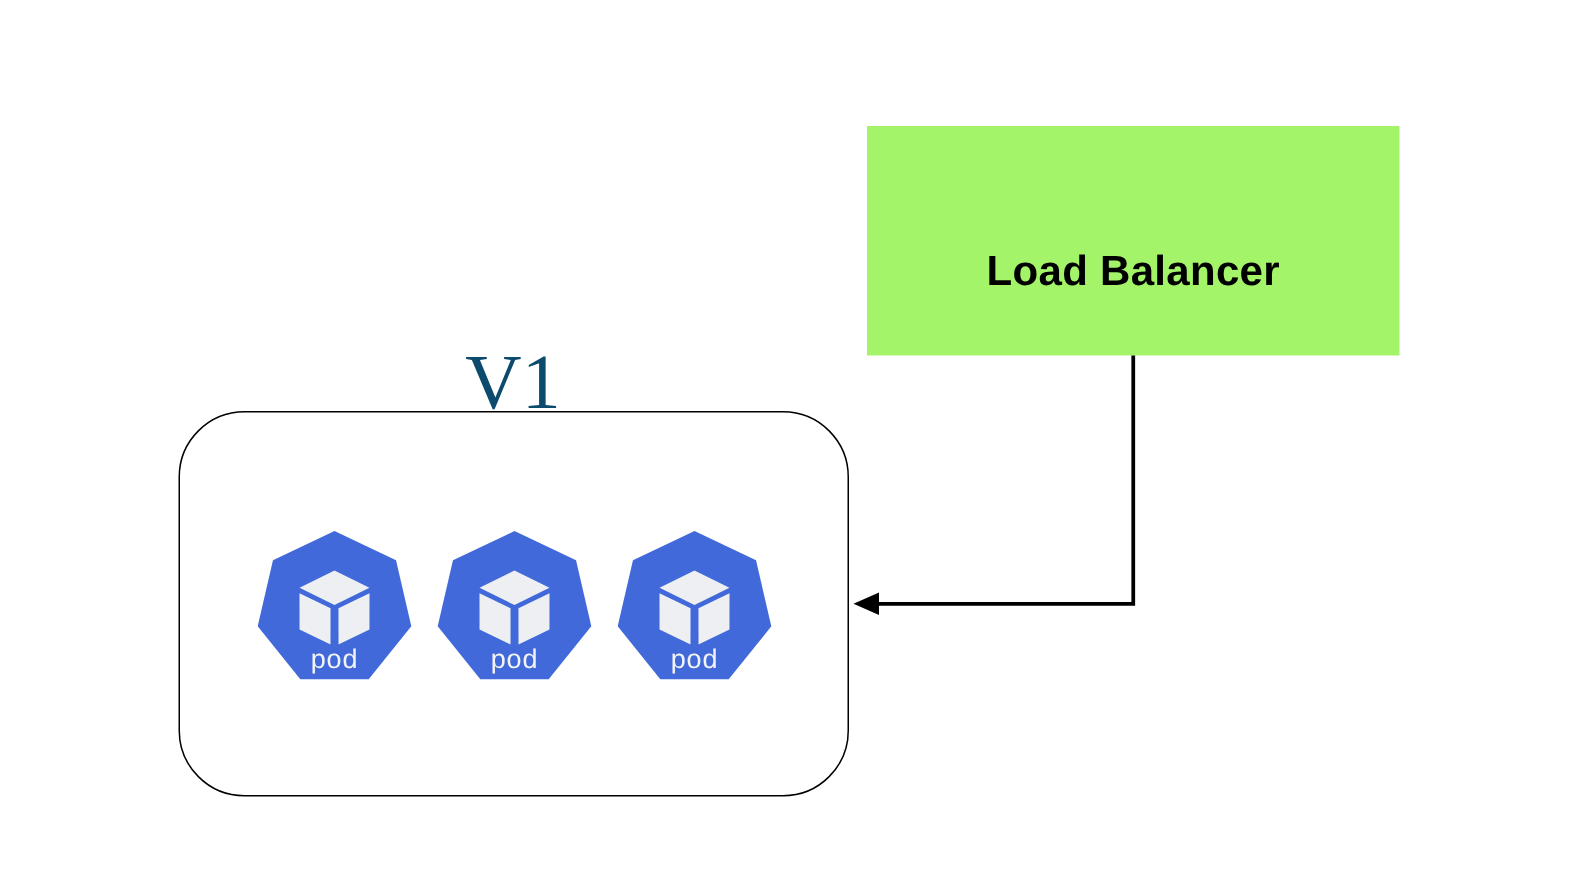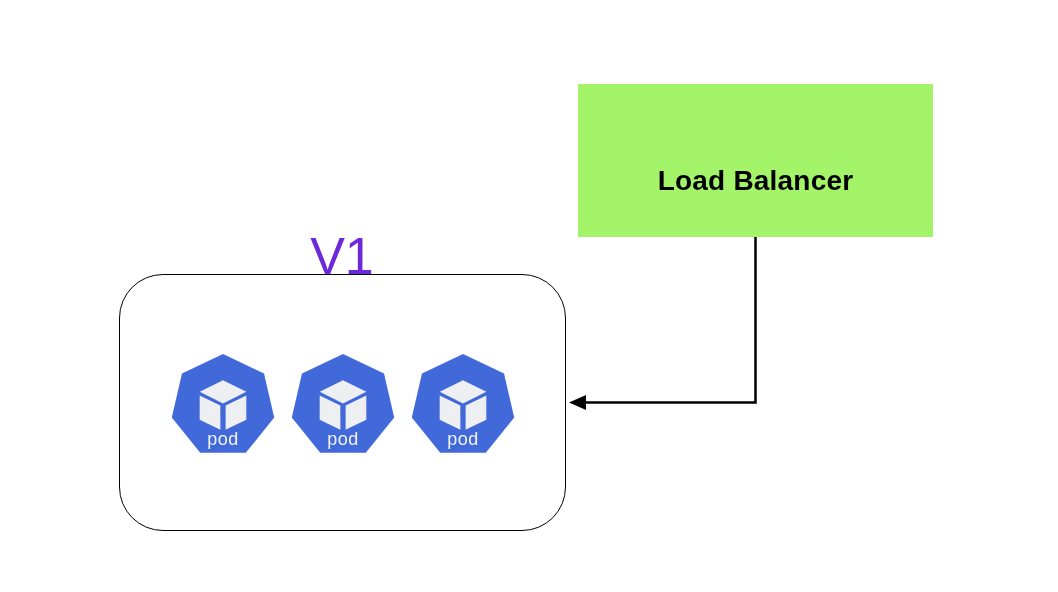--- a/index.html
+++ b/index.html
@@ -81,21 +81,21 @@
 </style>
 </head>
 <body>
 
 <div class="canvas" style="background-color: rgb(255, 255, 255);">
 
   <div class="lb-box" style="background-color: rgb(163, 244, 104);">
     <span class="lb-label" style="color: rgb(0, 0, 0);">Load Balancer</span>
   </div>
 
-  <div class="v1-label" style="color: #6d28d9;">V1</div>
+  <div class="v1-label" style="color: #0c4a6e; font-family: Liberation Serif, serif;">V1</div>
 
   <div class="v1-box" style="border: 1.5px solid rgb(0, 0, 0);"></div>
 
   <svg class="arrow-svg" viewBox="0 0 1058 592">
     <path class="arrow-path" d="M 755.5 237 L 755.5 402.5 L 586 402.5" style="stroke: rgb(0, 0, 0);"></path>
     <polygon points="569,402.5 586,395 586,410" fill="#000000"></polygon>
   </svg>
 
   <svg class="pod-svg pod-1" viewBox="0 0 100 100" preserveAspectRatio="none">
     <polygon points="50,1 88.7,19.6 98.3,61.5 71.5,95.1 28.5,95.1 1.7,61.5 11.3,19.6" fill="#4169d9"></polygon>

